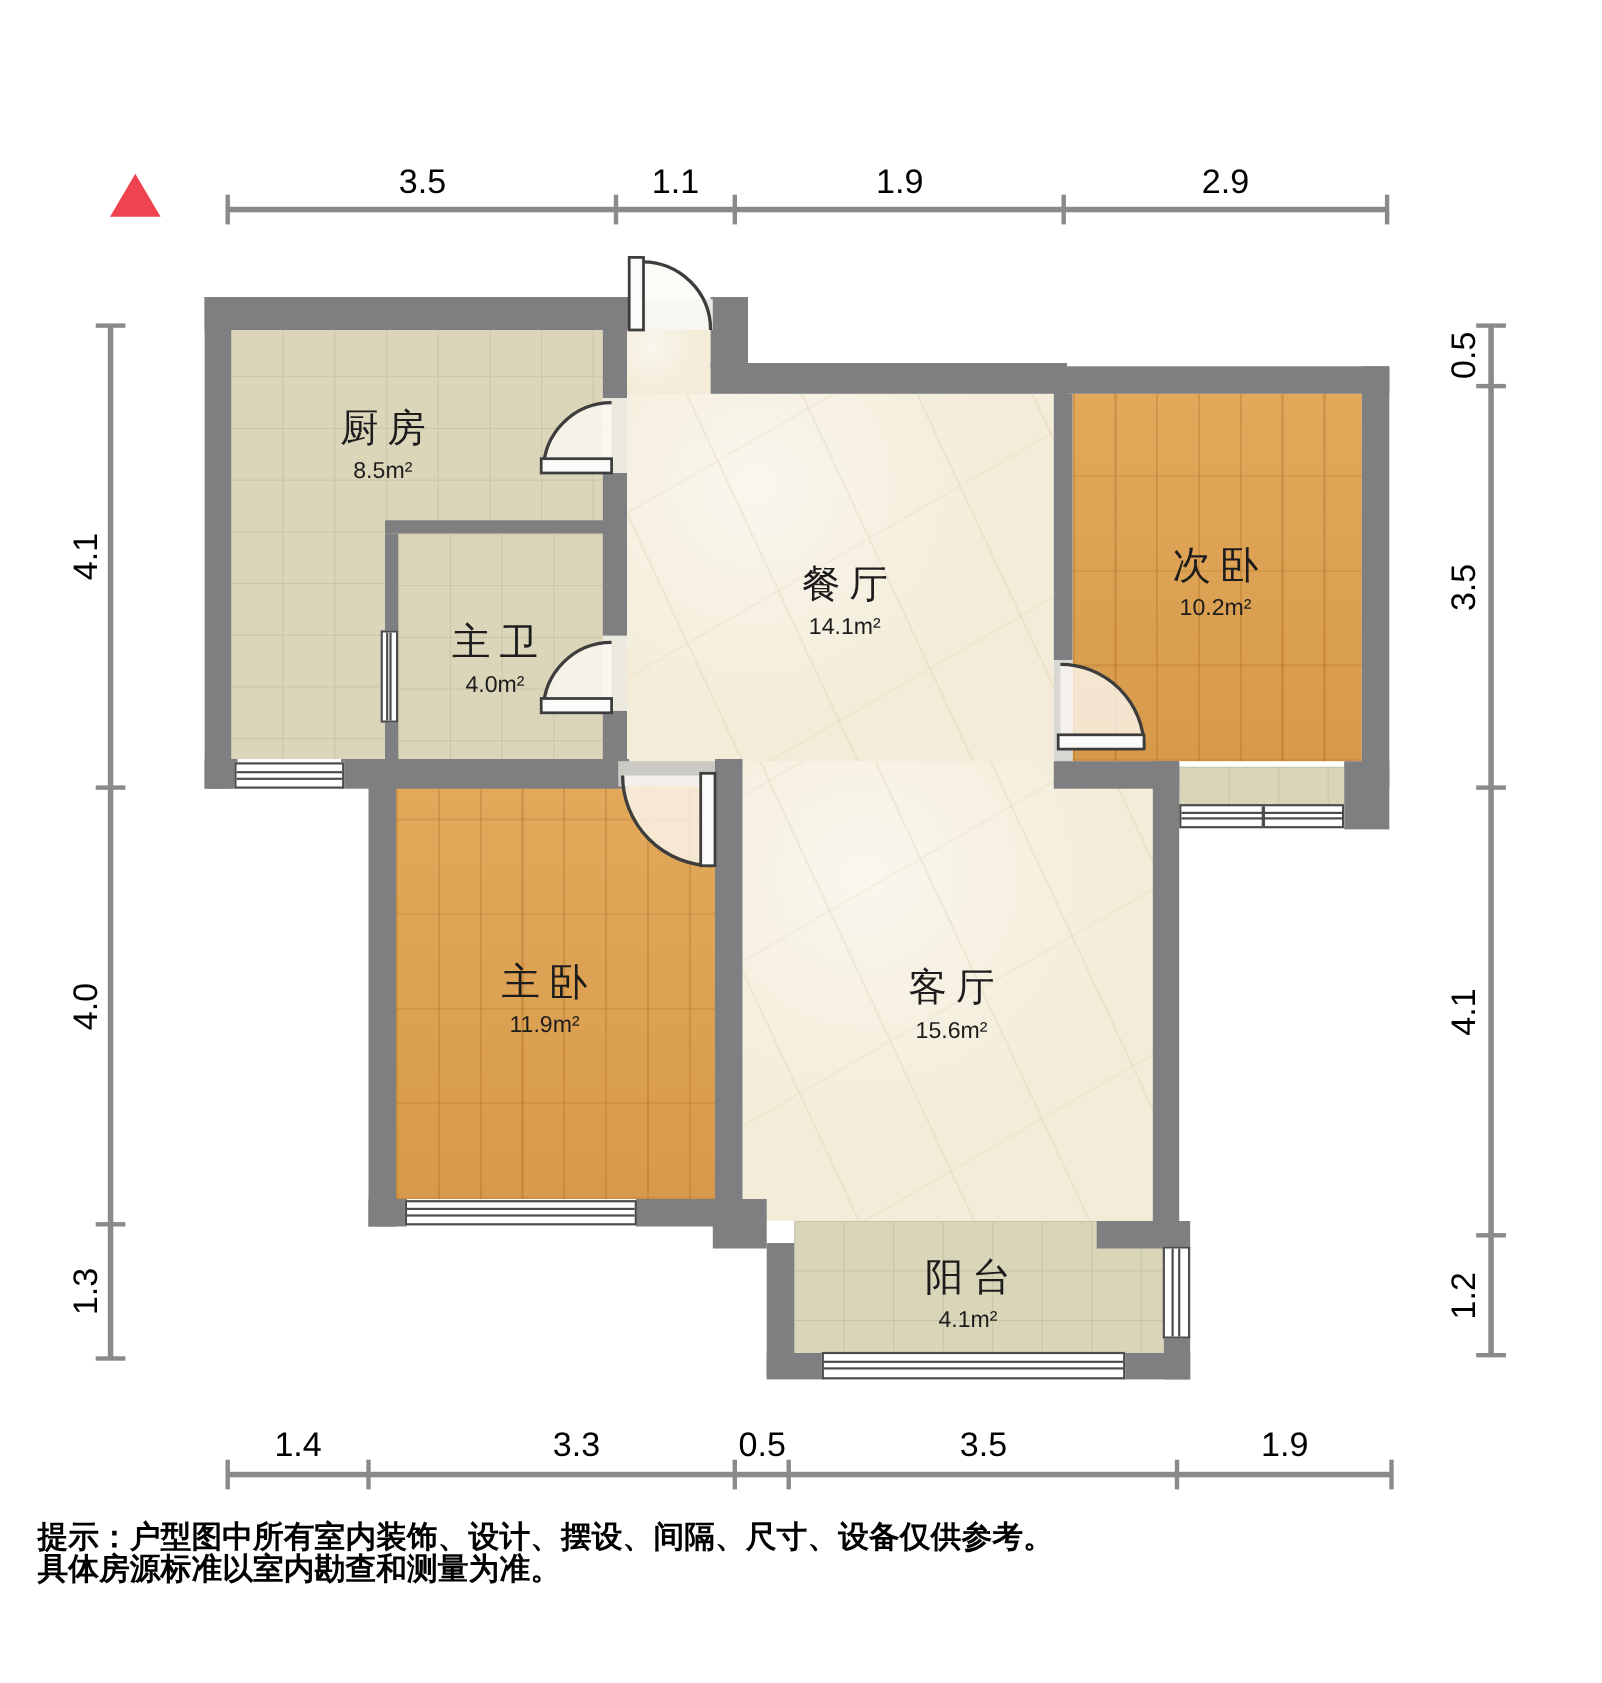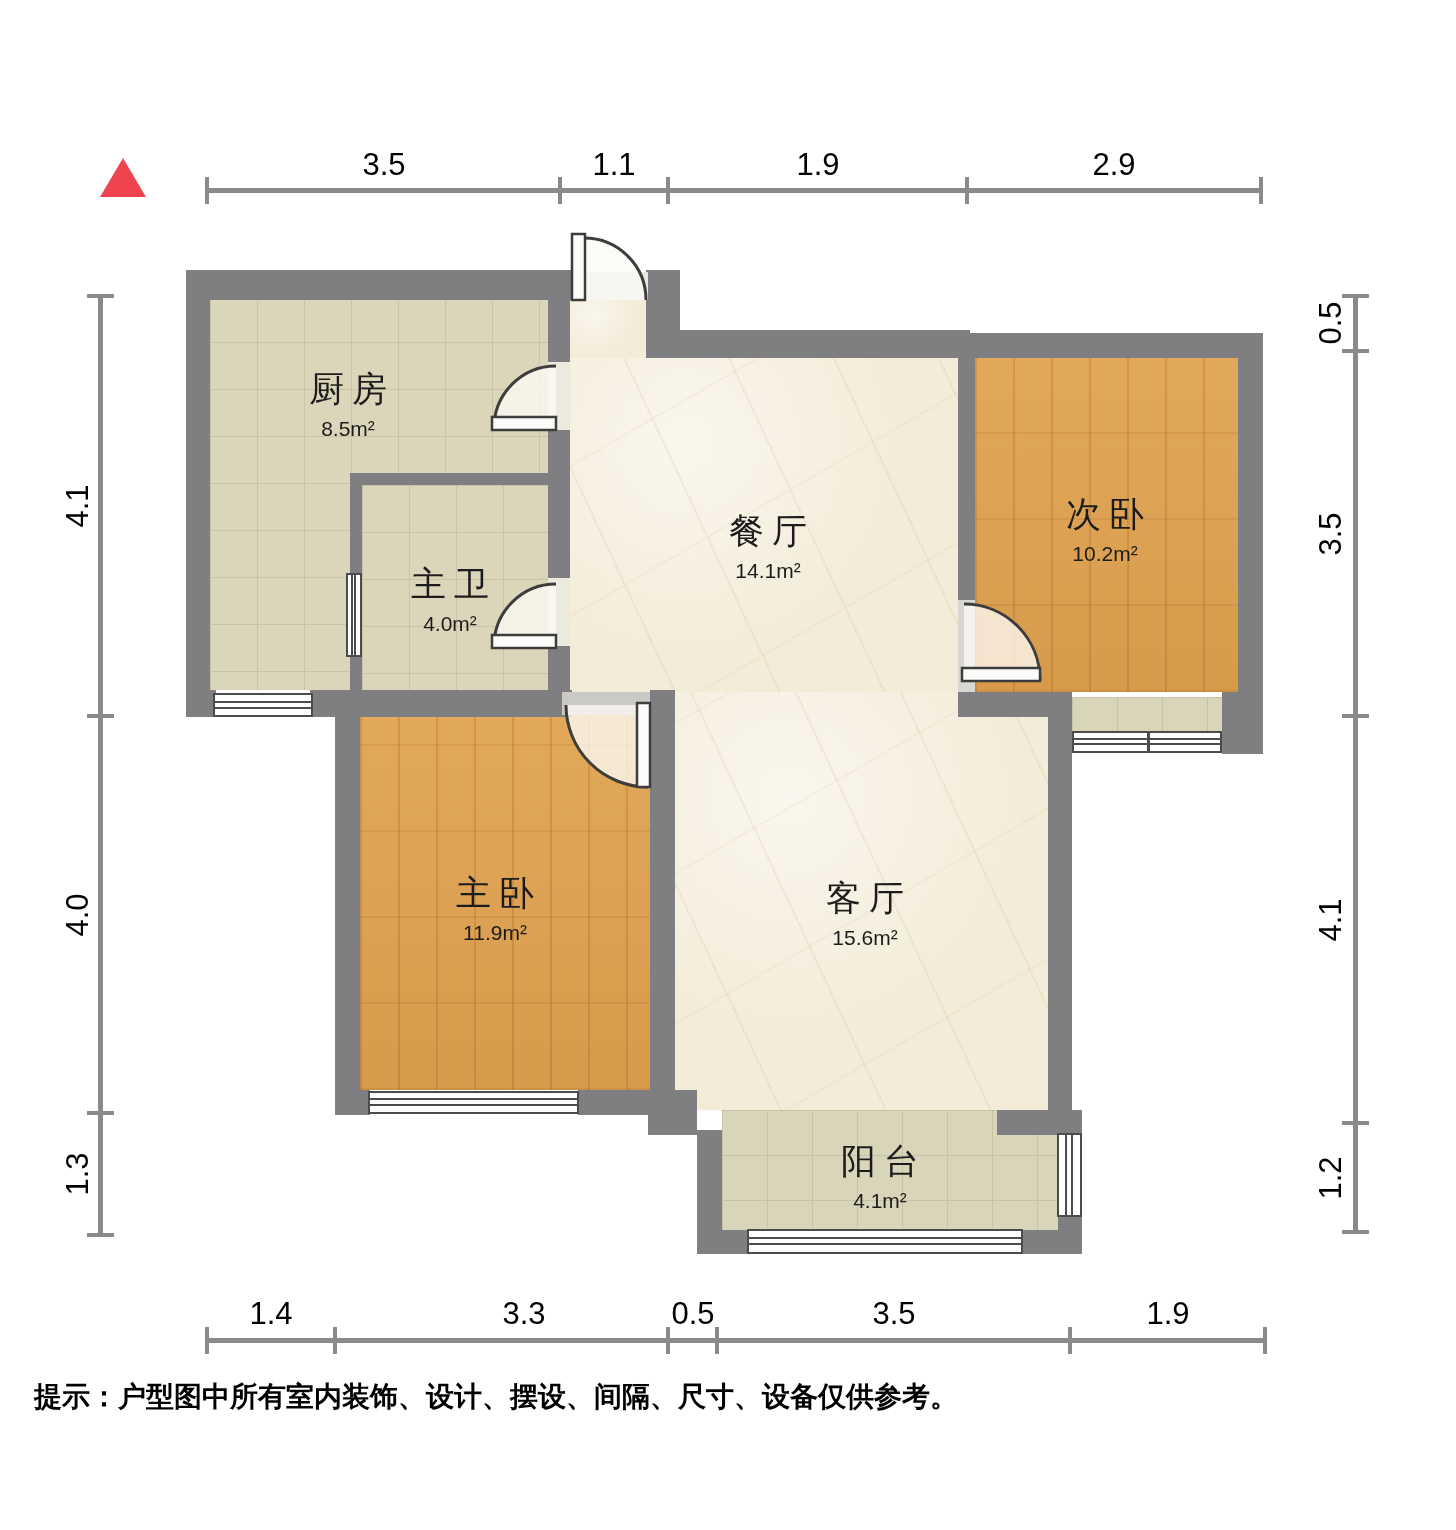--- a/index.html
+++ b/index.html
@@ -223,15 +223,16 @@
     <div class="room-name">客厅</div>
     <div class="room-area">15.6m²</div>
   </div>
   <div class="room-label" style="left:880px;top:1175px;">
     <div class="room-name">阳台</div>
     <div class="room-area">4.1m²</div>
   </div>
 
   <div class="notes">
     <div>提示：户型图中所有室内装饰、设计、摆设、间隔、尺寸、设备仅供参考。</div>
+    <div>具体房源标准以室内勘查和测量为准。</div>
   </div>
 
 </div>
 
 </body></html>

